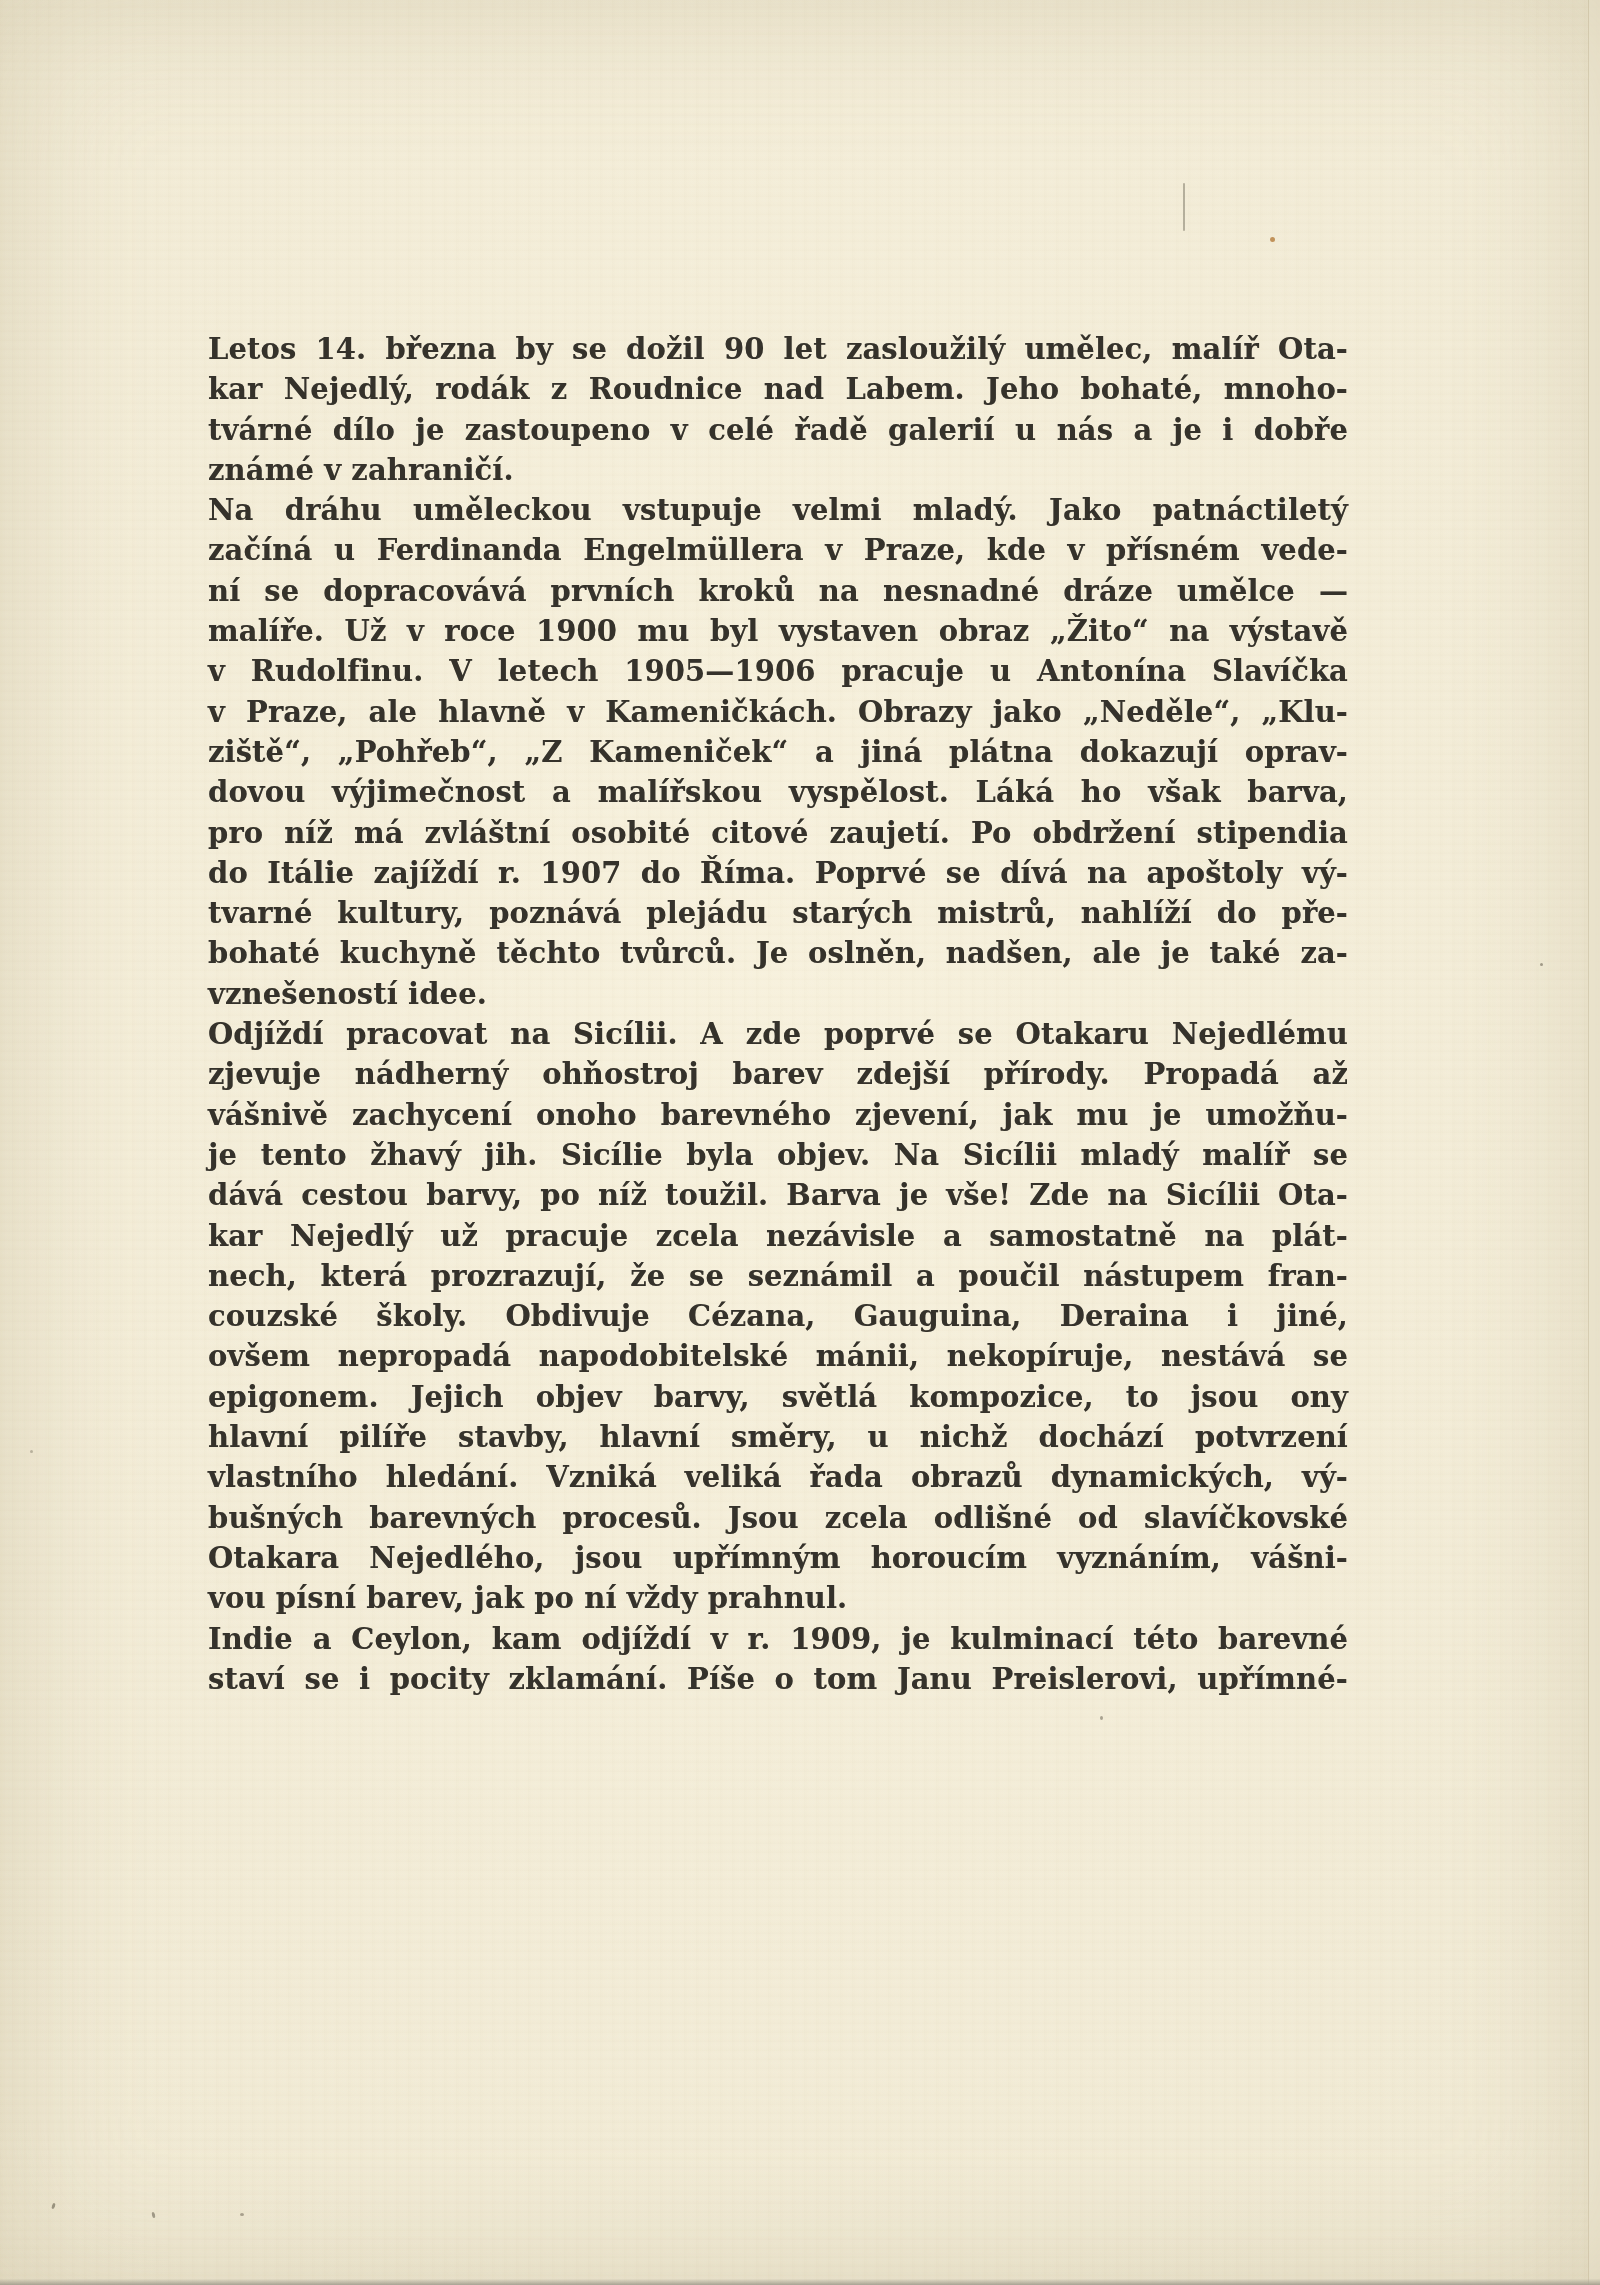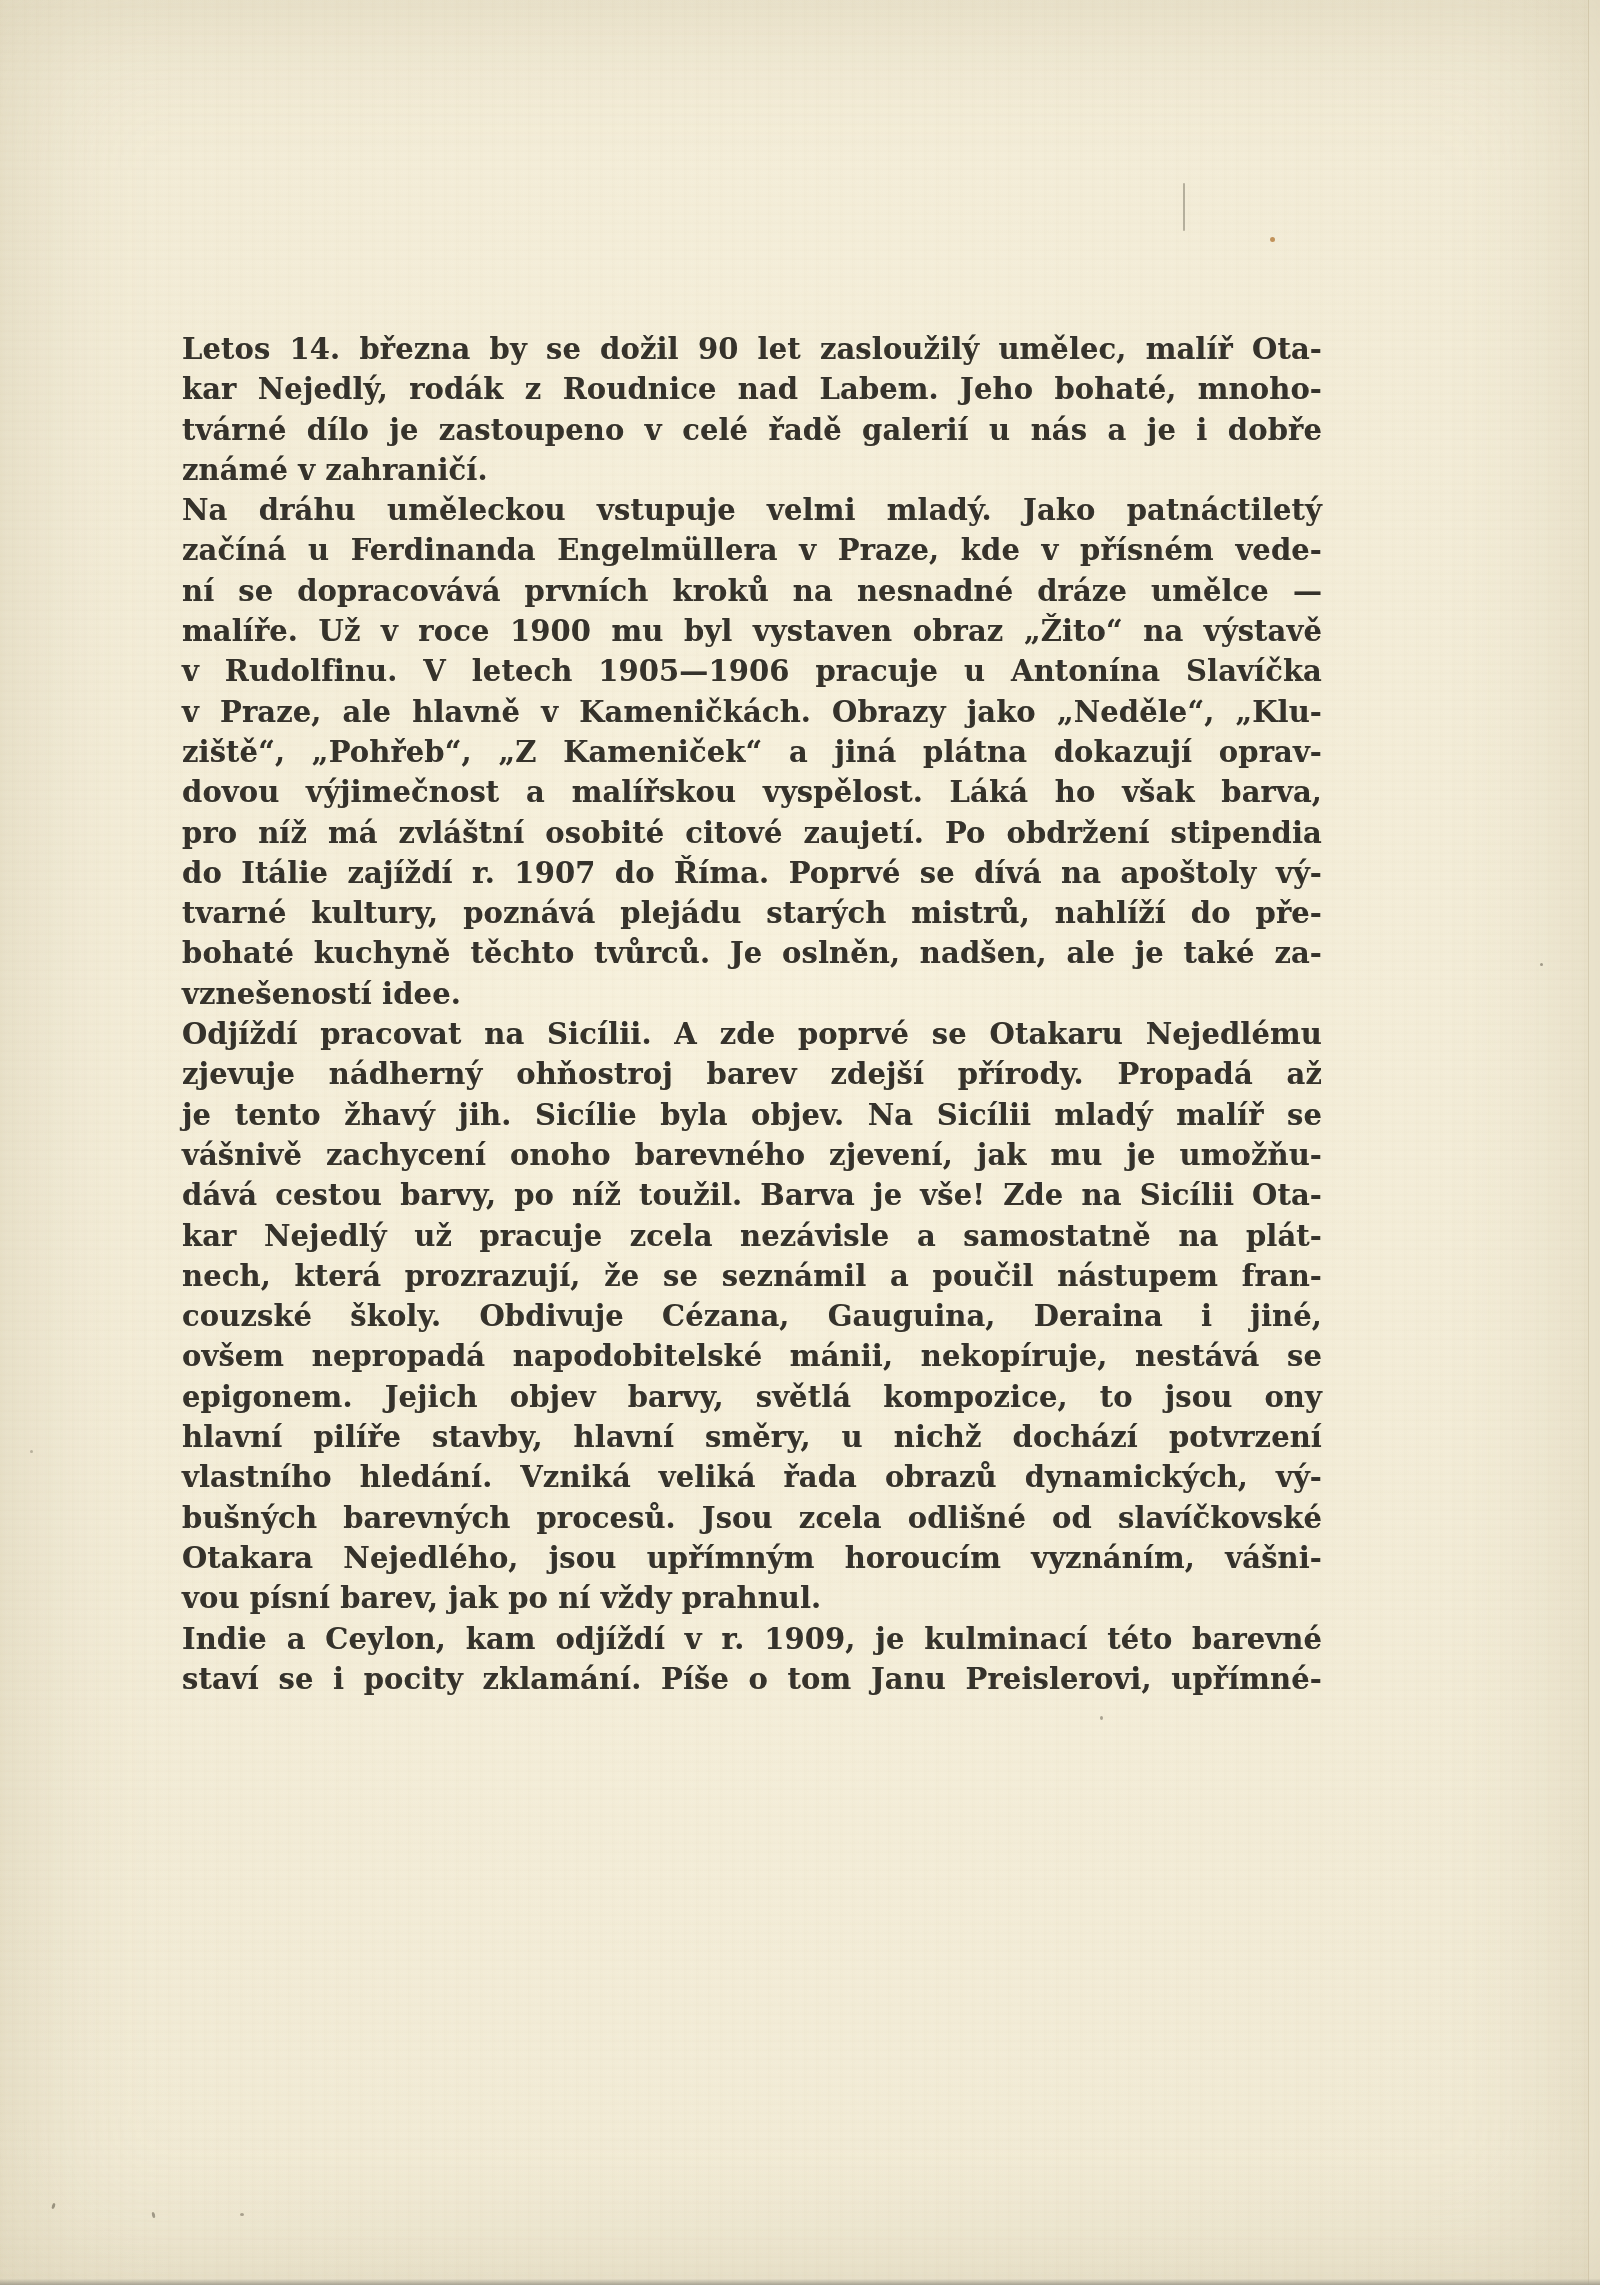--- a/index.html
+++ b/index.html
@@ -55,21 +55,21 @@
     position: absolute;
     left: 0;
     bottom: 0;
     width: 100%;
     height: 6px;
     background: linear-gradient(180deg, rgba(205,201,190,0.15), #a9a69a);
   }
 
   .textblock {
     position: absolute;
-    left: 182px;
+    left: 208px;
     top: 329px;
     width: 1140px;
     font-family: "DejaVu Serif", "Liberation Serif", serif;
     font-size: 29px;
     font-weight: 700;
     color: #35322b;
     letter-spacing: 0.1px;
     text-shadow: 0 0 0.5px rgba(53,50,43,0.35);
   }
   .para { margin: 0; padding: 0; }
@@ -135,22 +135,22 @@
       <p class="line">pro níž má zvláštní osobité citové zaujetí. Po obdržení stipendia</p>
       <p class="line">do Itálie zajíždí r. 1907 do Říma. Poprvé se dívá na apoštoly vý-</p>
       <p class="line">tvarné kultury, poznává plejádu starých mistrů, nahlíží do pře-</p>
       <p class="line">bohaté kuchyně těchto tvůrců. Je oslněn, nadšen, ale je také za-</p>
       <p class="line end">vznešeností idee.</p>
     </div>
 
     <div class="para">
       <p class="line">Odjíždí pracovat na Sicílii. A zde poprvé se Otakaru Nejedlému</p>
       <p class="line">zjevuje nádherný ohňostroj barev zdejší přírody. Propadá až</p>
+      <p class="line">vášnivě zachycení onoho barevného zjevení, jak mu je umožňu-</p>
       <p class="line">je tento žhavý jih. Sicílie byla objev. Na Sicílii mladý malíř se</p>
-      <p class="line">vášnivě zachycení onoho barevného zjevení, jak mu je umožňu-</p>
       <p class="line">dává cestou barvy, po níž toužil. Barva je vše! Zde na Sicílii Ota-</p>
       <p class="line">kar Nejedlý už pracuje zcela nezávisle a samostatně na plát-</p>
       <p class="line">nech, která prozrazují, že se seznámil a poučil nástupem fran-</p>
       <p class="line">couzské školy. Obdivuje Cézana, Gauguina, Deraina i jiné,</p>
       <p class="line">ovšem nepropadá napodobitelské mánii, nekopíruje, nestává se</p>
       <p class="line">epigonem. Jejich objev barvy, světlá kompozice, to jsou ony</p>
       <p class="line">hlavní pilíře stavby, hlavní směry, u nichž dochází potvrzení</p>
       <p class="line">vlastního hledání. Vzniká veliká řada obrazů dynamických, vý-</p>
       <p class="line">bušných barevných procesů. Jsou zcela odlišné od slavíčkovské</p>
       <p class="line">Otakara Nejedlého, jsou upřímným horoucím vyznáním, vášni-</p>

